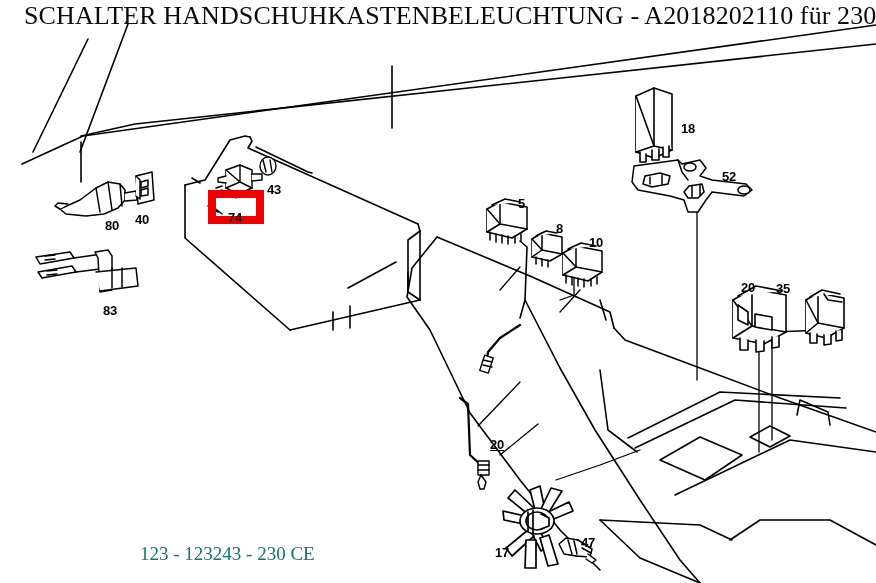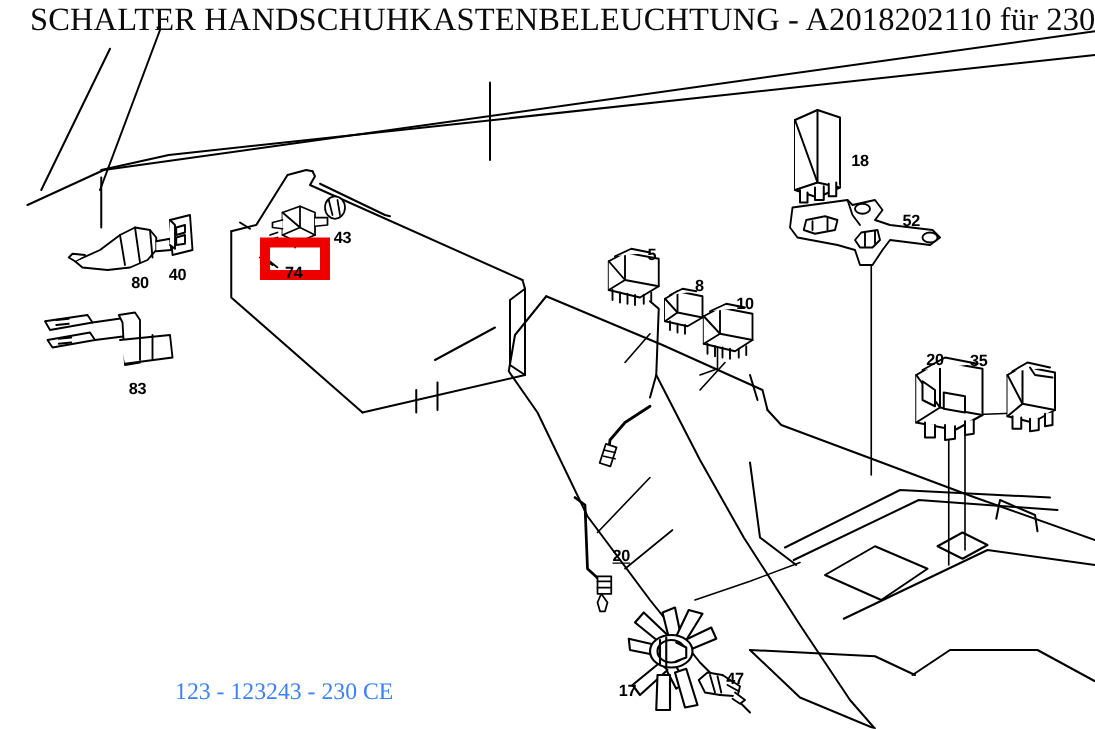--- a/index.html
+++ b/index.html
@@ -43,21 +43,21 @@
     color: #0b0b0b;
     letter-spacing: 0.1px;
     white-space: nowrap;
   }
   .footer-text {
     position: absolute;
     left: 140px;
     top: 543px;
     font-family: "Liberation Serif", "DejaVu Serif", serif;
     font-size: 19px;
-    color: #3b82f6;
+    color: #0f766e;
     white-space: nowrap;
   }
   .part-label {
     position: absolute;
     font-family: "Liberation Sans", sans-serif;
     font-size: 13px;
     font-weight: bold;
     color: #000000;
     letter-spacing: -0.2px;
     white-space: nowrap;

